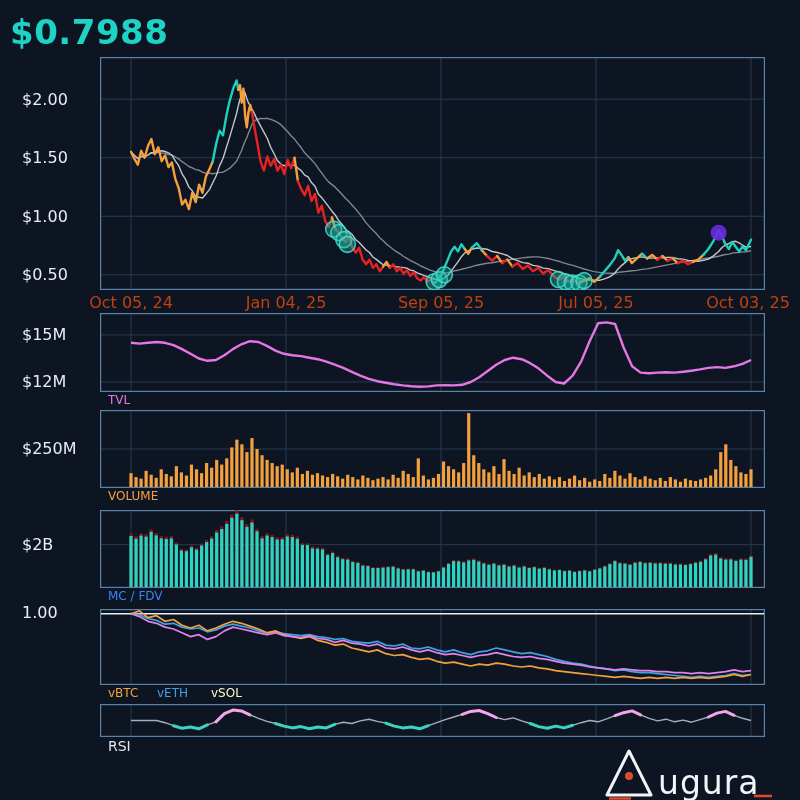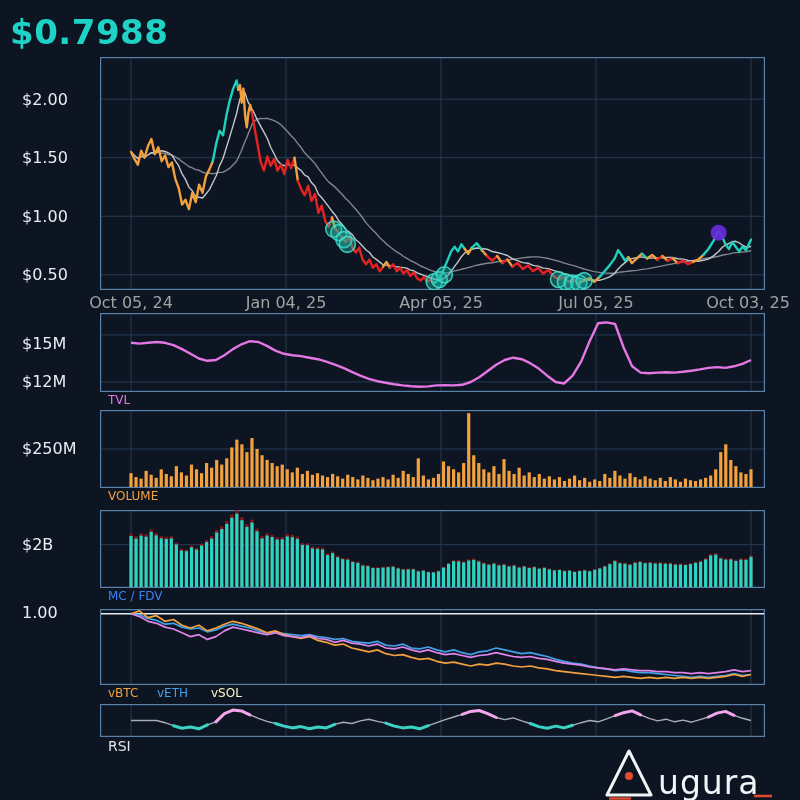--- a/index.html
+++ b/index.html
@@ -5,21 +5,21 @@
   html,body{margin:0;padding:0;background:#0d1522;}
   #stage{position:relative;width:800px;height:800px;background:#0d1522;overflow:hidden;
          font-family:"DejaVu Sans","Liberation Sans",sans-serif;color:#e9edf3;padding-left:23px;}
   .hdr-price{position:absolute;top:12px;left:10px;font-size:34px;font-weight:bold;color:#1ed3c6;letter-spacing:.5px;}
   .hdr-ticker{position:absolute;top:12px;left:168px;font-size:34px;font-weight:bold;color:#f4f6f8;}
   .hdr-cat{position:absolute;top:20px;right:18px;font-size:25px;font-weight:400;color:#e8edf3;}
   .panel{position:absolute;left:100px;width:665px;}
   .panel svg{display:block;}
   .tick{position:absolute;width:72px;left:22px;text-align:left;font-size:16px;color:#e9edf3;
         height:20px;line-height:20px;transform:translateY(-50%);}
-  .date{position:absolute;top:293px;font-size:16px;color:#a3a3a3;transform:translateX(-50%);white-space:nowrap;}
+  .date{position:absolute;top:293px;font-size:16px;color:#c2410c;transform:translateX(-50%);white-space:nowrap;}
   .plabel{position:absolute;left:108px;font-size:12px;white-space:nowrap;}
   .logo{position:absolute;left:602px;top:746px;}
 </style>
 </head>
 <body>
 
 <div id="stage">
 
   <div class="hdr-price">$0.7988</div>
 
@@ -521,29 +521,29 @@
         <path d="M175.4,19.5L183.9,22.1L192.4,23.9L200.9,22.6L209.4,24.8L217.8,23.0L226.3,23.9L234.8,20.4" fill="none" stroke="#3bd4c4" stroke-width="3" stroke-linejoin="round" stroke-linecap="round"></path>
         <path d="M285.8,19.1L294.3,22.1L302.8,23.9L311.3,23.0L319.8,24.8L328.3,21.7" fill="none" stroke="#3bd4c4" stroke-width="3" stroke-linejoin="round" stroke-linecap="round"></path>
         <path d="M430.2,19.5L438.7,22.6L447.2,24.3L455.7,22.1L464.1,23.9L472.6,21.3" fill="none" stroke="#3bd4c4" stroke-width="3" stroke-linejoin="round" stroke-linecap="round"></path>
       </svg>
     </div>
 
   <div class="tick" style="top:100px">$2.00</div>
   <div class="tick" style="top:158px">$1.50</div>
   <div class="tick" style="top:217px">$1.00</div>
   <div class="tick" style="top:275px">$0.50</div>
-  <div class="tick" style="top:344px">$15M</div>
+  <div class="tick" style="top:335px">$15M</div>
   <div class="tick" style="top:382px">$12M</div>
   <div class="tick" style="top:449px">$250M</div>
   <div class="tick" style="top:545px">$2B</div>
   <div class="tick" style="top:613px">1.00</div>
 
   <div class="date" style="left:131px">Oct 05, 24</div>
   <div class="date" style="left:286px">Jan 04, 25</div>
-  <div class="date" style="left:441px">Apr 05, 25</div>
+  <div class="date" style="left:441px">Sep 05, 25</div>
   <div class="date" style="left:596px">Jul 05, 25</div>
   <div class="date" style="left:748px">Oct 03, 25</div>
 
   <div class="plabel" style="top:393px;color:#e477e4">TVL</div>
   <div class="plabel" style="top:489px;color:#f3a13e">VOLUME</div>
   <div class="plabel" style="top:589px;color:#3b82f6">MC / FDV</div>
   <div class="plabel" style="top:686px;color:#f3a13e">vBTC</div>
   <div class="plabel" style="top:686px;left:157px;color:#41a0e6">vETH</div>
   <div class="plabel" style="top:686px;left:211px;color:#fef9c3">vSOL</div>
   <div class="plabel" style="top:738px;color:#e3e7ec;font-size:14px">RSI</div>

